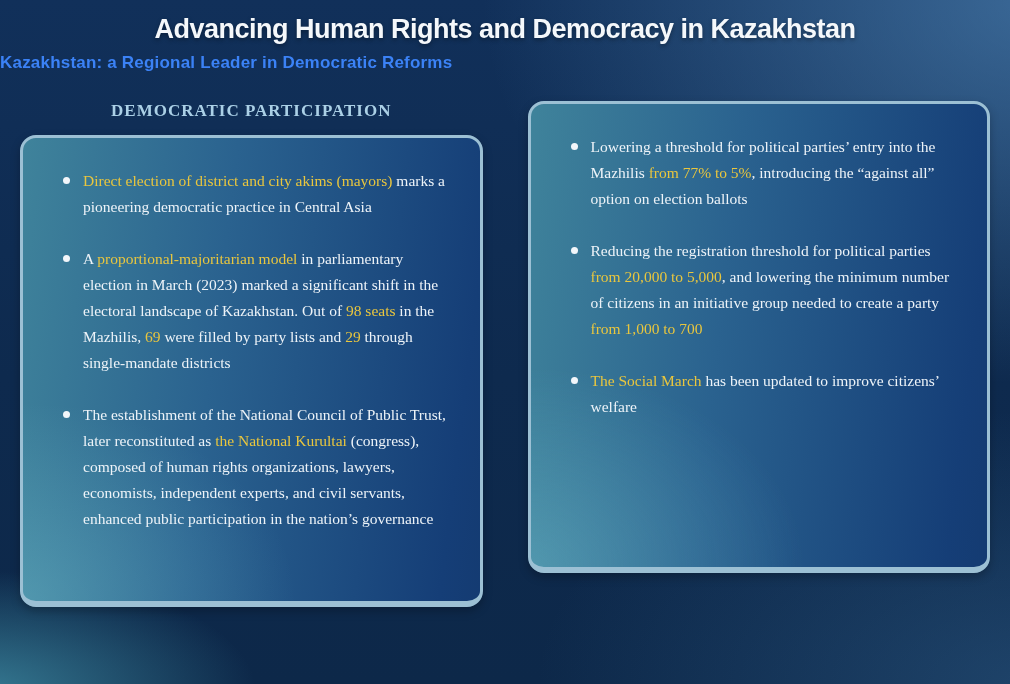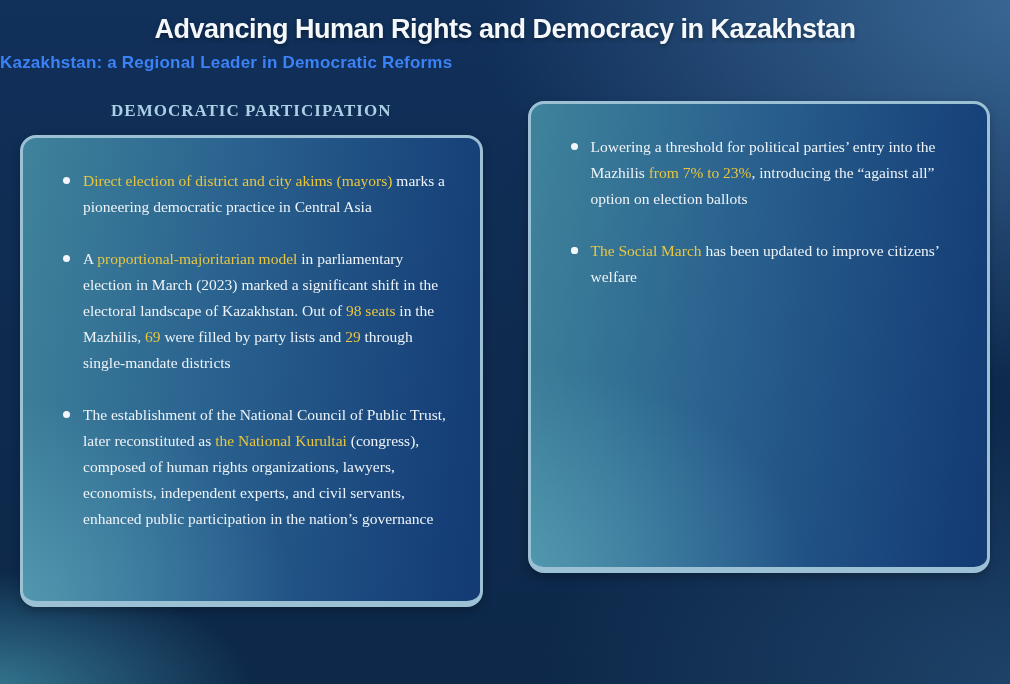--- a/index.html
+++ b/index.html
@@ -97,20 +97,20 @@
             <li><span class="dot"></span><span><span class="accent">Direct election of district and city akims (mayors)</span><span class="plain"> marks a pioneering democratic practice in Central Asia</span></span></li>
             <li><span class="dot"></span><span><span class="plain">A </span><span class="accent">proportional-majoritarian model</span><span class="plain"> in parliamentary election in March (2023) marked a significant shift in the electoral landscape of Kazakhstan. Out of </span><span class="accent">98 seats</span><span class="plain"> in the Mazhilis, </span><span class="accent">69</span><span class="plain"> were filled by party lists and </span><span class="accent">29</span><span class="plain"> through single-mandate districts</span></span></li>
             <li><span class="dot"></span><span><span class="plain">The establishment of the National Council of Public Trust, later reconstituted as </span><span class="accent">the National Kurultai</span><span class="plain"> (congress), composed of human rights organizations, lawyers, economists, independent experts, and civil servants, enhanced public participation in the nation’s governance</span></span></li>
           </ul>
       </div>
     </section>
 
     <section class="column">
       <div class="card">
         <ul class="bullets">
-            <li><span class="dot"></span><span><span class="plain">Lowering a threshold for political parties’ entry into the Mazhilis </span><span class="accent">from 7% to 23%</span><span class="plain">, introducing the “against all” option on election ballots</span></span></li>
-            <li><span class="dot"></span></li>
+            <li><span class="dot"></span><span><span class="plain">Lowering a threshold for political parties’ entry into the Mazhilis </span><span class="accent">from 77% to 5%</span><span class="plain">, introducing the “against all” option on election ballots</span></span></li>
+            <li><span class="dot"></span><span><span class="plain">Reducing the registration threshold for political parties </span><span class="accent">from 20,000 to 5,000</span><span class="plain">, and lowering the minimum number of citizens in an initiative group needed to create a party </span><span class="accent">from 1,000 to 700</span></span></li>
             <li><span class="dot"></span><span><span class="accent">The Social March</span><span class="plain"> has been updated to improve citizens’ welfare</span></span></li>
           </ul>
       </div>
     </section>
   </div>
 </div>
 
 </body></html>

